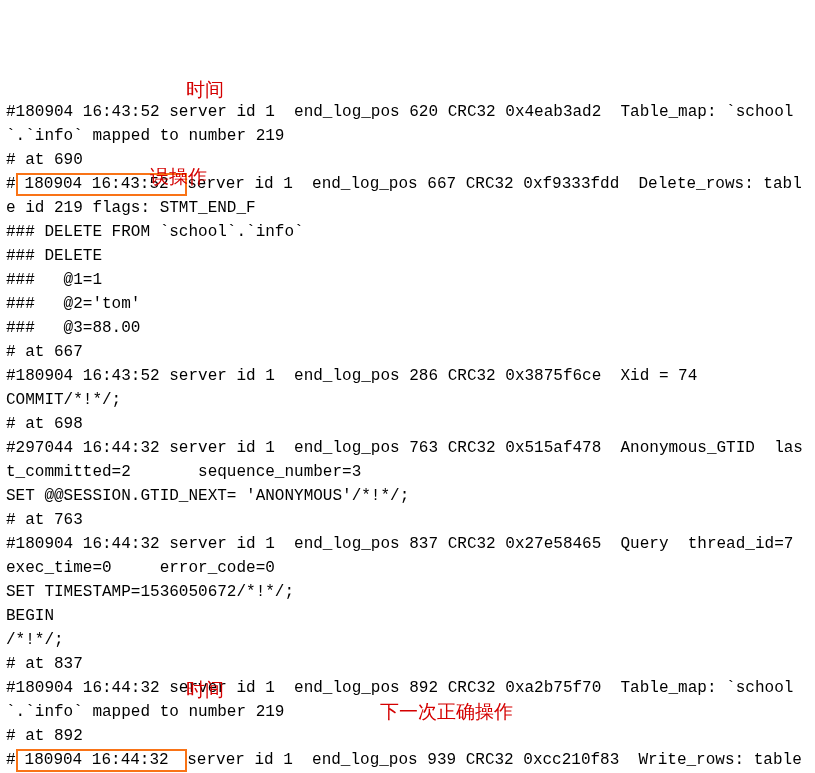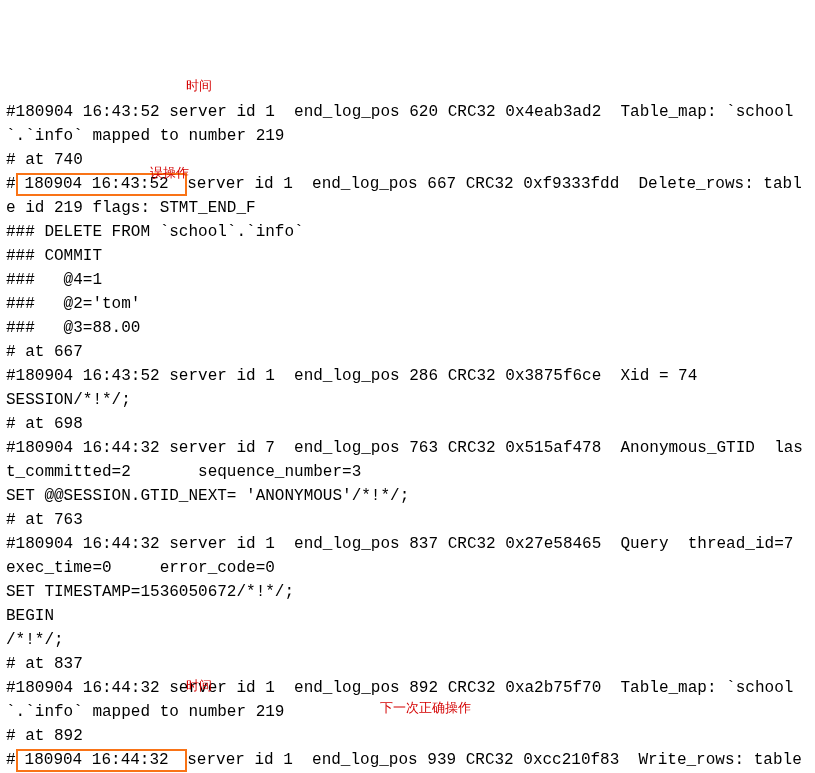--- a/index.html
+++ b/index.html
@@ -18,45 +18,45 @@
   .log-line { display: inline; text-align: right; }
   .highlight-box {
     border: 2px solid #f97316;
     padding: 0 7px;
     display: inline-block;
     line-height: 1.2;
   }
   .anno {
     position: absolute;
     color: #d40000;
-    font-size: 13px;
+    font-size: 19px;
     font-family: "SimSun","Songti SC", serif;
     white-space: nowrap;
     pointer-events: none;
     text-align: center;
   }
 </style>
 </head>
 <body>
 
 
 
 <span class="log-line">#180904 16:43:52 server id 1  end_log_pos 620 CRC32 0x4eab3ad2  Table_map: `school`.`info` mapped to number 219</span>
-<span class="log-line"># at 740</span>
+<span class="log-line"># at 690</span>
 <span class="log-line"><span>#</span><span class="highlight-box">180904 16:43:52 </span><span>server id 1  end_log_pos 667 CRC32 0xf9333fdd  Delete_rows: table id 219 flags: STMT_END_F</span></span>
 <span class="log-line">### DELETE FROM `school`.`info`</span>
-<span class="log-line">### COMMIT</span>
-<span class="log-line">###   @4=1</span>
+<span class="log-line">### DELETE</span>
+<span class="log-line">###   @1=1</span>
 <span class="log-line">###   @2='tom'</span>
 <span class="log-line">###   @3=88.00</span>
 <span class="log-line"># at 667</span>
 <span class="log-line">#180904 16:43:52 server id 1  end_log_pos 286 CRC32 0x3875f6ce  Xid = 74</span>
-<span class="log-line">SESSION/*!*/;</span>
+<span class="log-line">COMMIT/*!*/;</span>
 <span class="log-line"># at 698</span>
-<span class="log-line">#180904 16:44:32 server id 7  end_log_pos 763 CRC32 0x515af478  Anonymous_GTID  last_committed=2       sequence_number=3</span>
+<span class="log-line">#297044 16:44:32 server id 1  end_log_pos 763 CRC32 0x515af478  Anonymous_GTID  last_committed=2       sequence_number=3</span>
 <span class="log-line">SET @@SESSION.GTID_NEXT= 'ANONYMOUS'/*!*/;</span>
 <span class="log-line"># at 763</span>
 <span class="log-line">#180904 16:44:32 server id 1  end_log_pos 837 CRC32 0x27e58465  Query  thread_id=7       exec_time=0     error_code=0</span>
 <span class="log-line">SET TIMESTAMP=1536050672/*!*/;</span>
 <span class="log-line">BEGIN</span>
 <span class="log-line">/*!*/;</span>
 <span class="log-line"># at 837</span>
 <span class="log-line">#180904 16:44:32 server id 1  end_log_pos 892 CRC32 0xa2b75f70  Table_map: `school`.`info` mapped to number 219</span>
 <span class="log-line"># at 892</span>
 <span class="log-line"><span>#</span><span class="highlight-box">180904 16:44:32 </span><span>server id 1  end_log_pos 939 CRC32 0xcc210f83  Write_rows: table id 219 flags: STMT_END_F</span></span>

